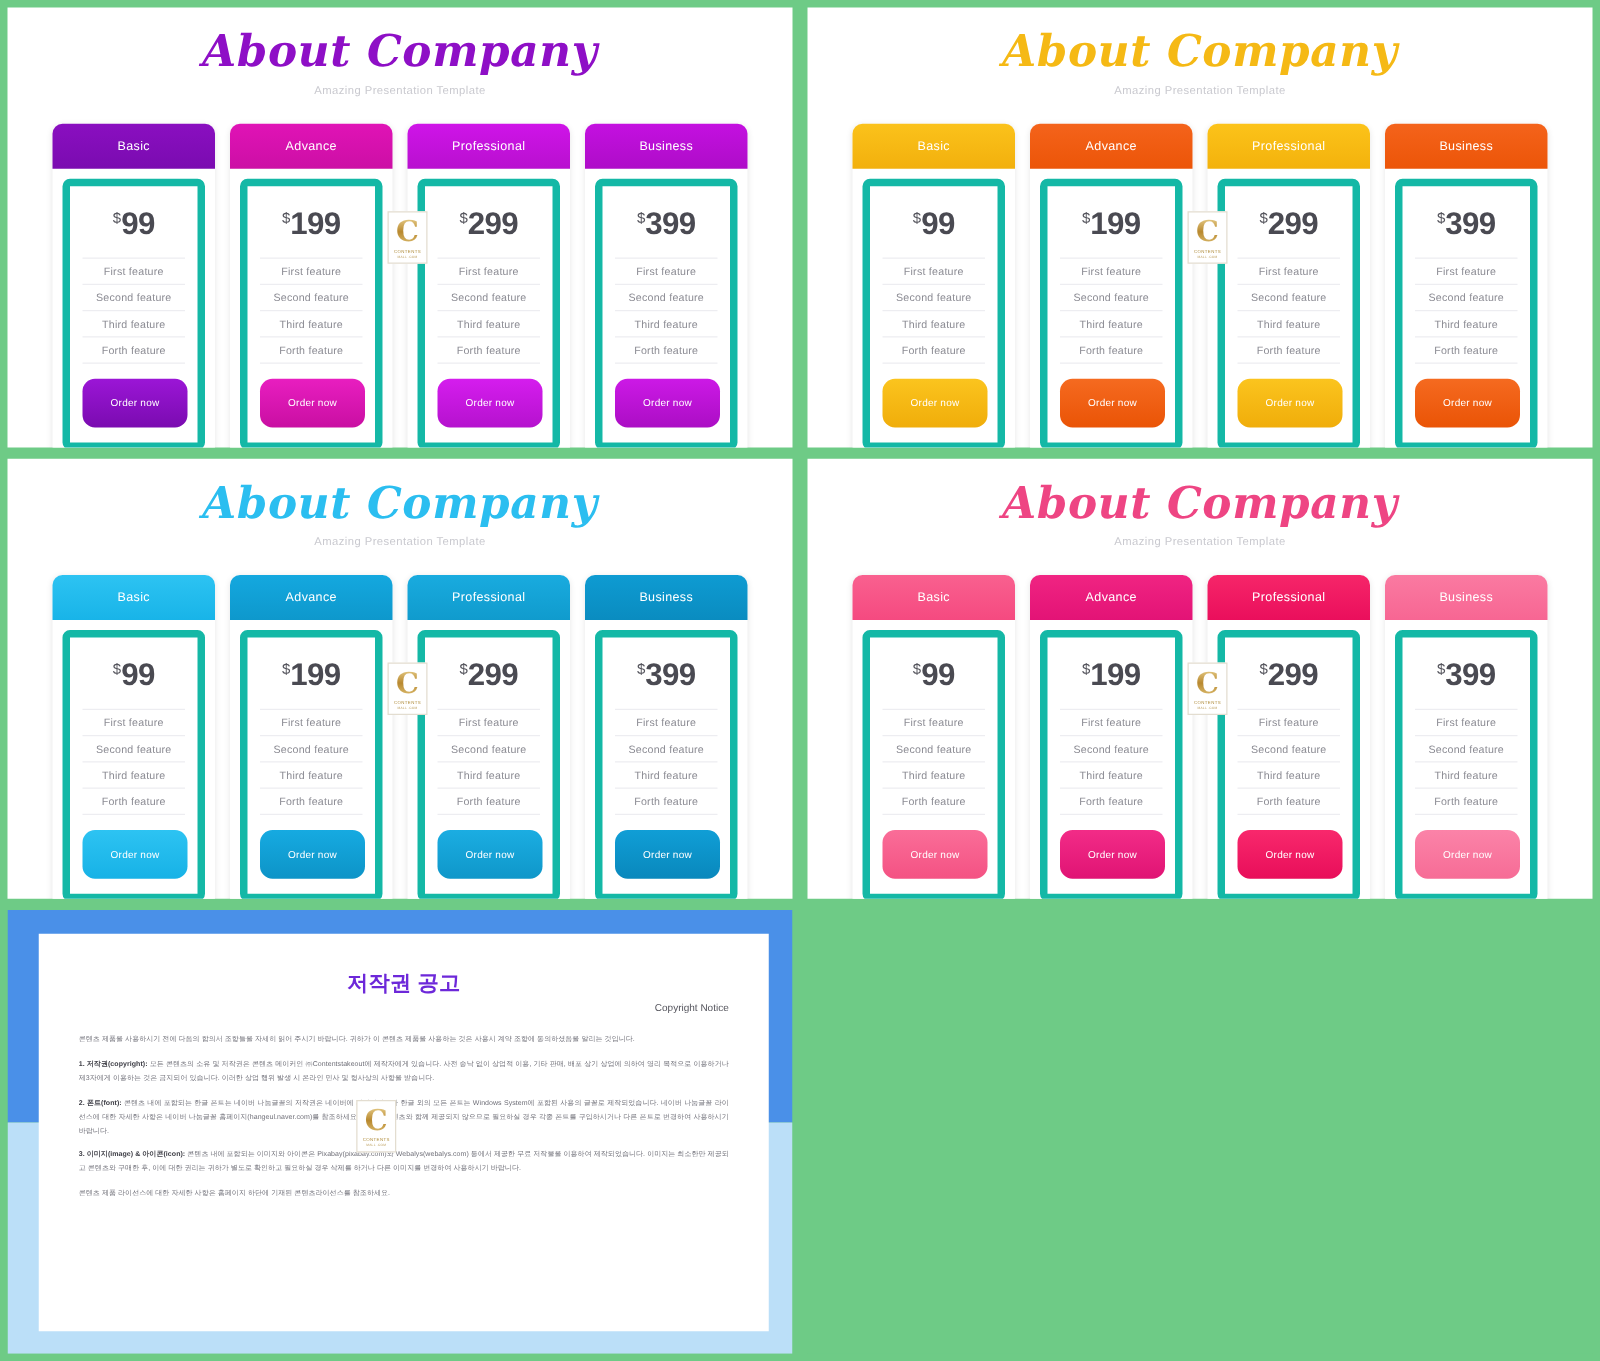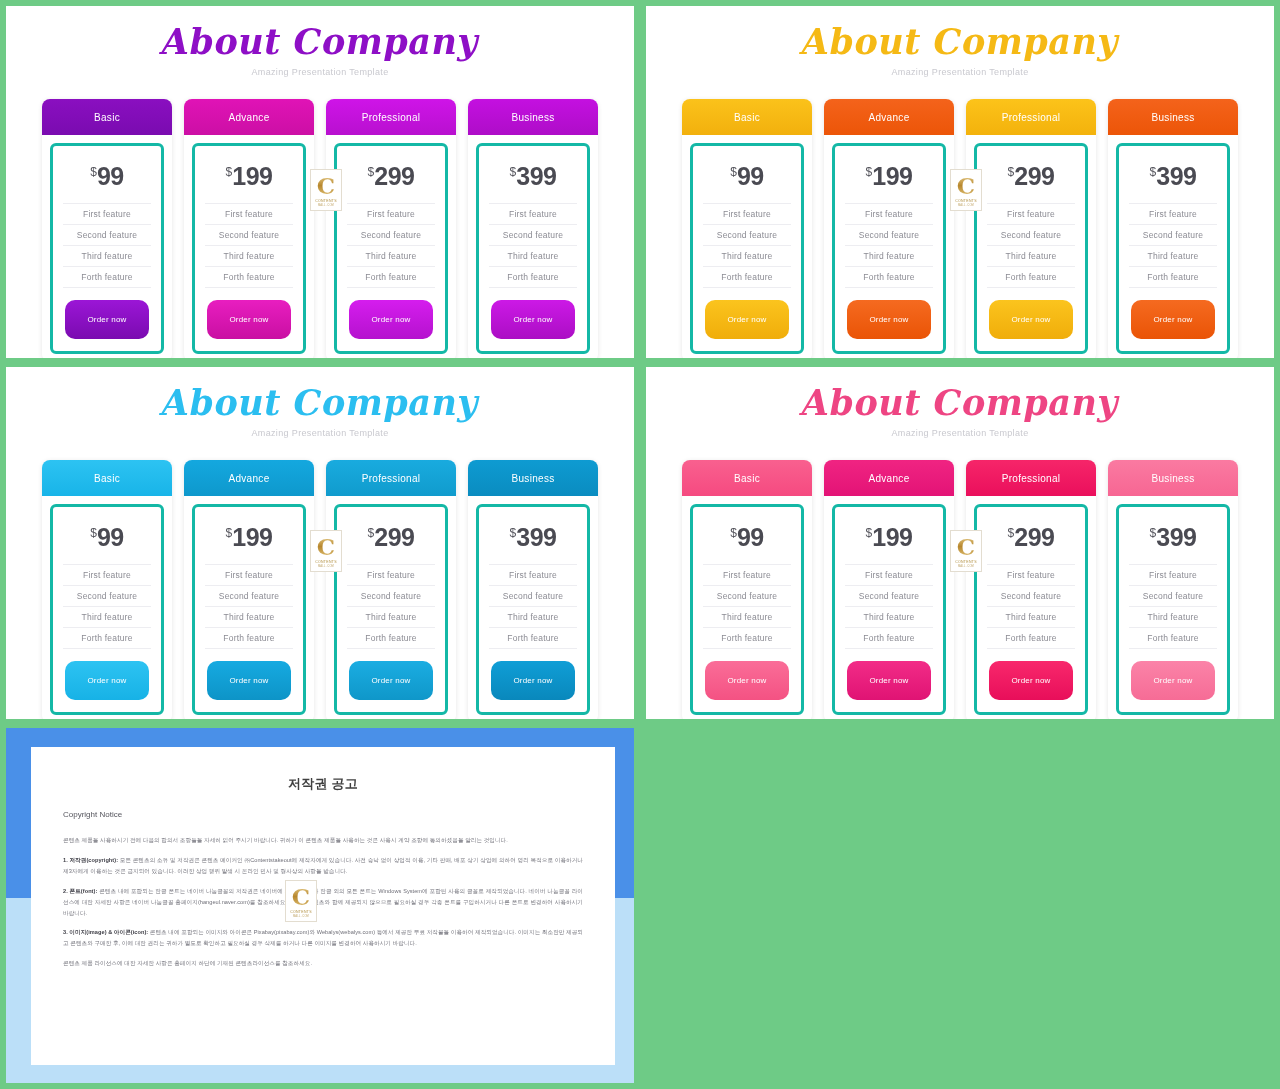--- a/index.html
+++ b/index.html
@@ -65,21 +65,21 @@
     border-radius: 8px 8px 0 0;
     display: flex;
     align-items: center;
     justify-content: center;
     color: #ffffff;
     font-size: 10px;
     letter-spacing: 0.3px;
   }
   .card-body {
     margin: 8px;
-    border: 3px solid #14b8a6;
+    border: 6px solid #14b8a6;
     border-radius: 6px;
     padding: 8px 10px 12px 10px;
     background: #fff;
   }
   .price {
     text-align: center;
     color: #4a4a52;
     padding: 8px 0 12px 0;
     white-space: nowrap;
   }
@@ -163,30 +163,30 @@
   }
   .copy-sheet {
     position: absolute;
     left: 25px; top: 19px;
     width: 584px; height: 318px;
     background: #ffffff;
     padding: 28px 32px;
   }
   .copy-title {
     text-align: center;
-    font-size: 13px;
+    font-size: 17px;
     font-weight: bold;
-    color: #404040;
+    color: #6d28d9;
     letter-spacing: 0.2px;
   }
   .copy-title-en {
-    text-align: left;
+    text-align: right;
     font-size: 8px;
     color: #55555d;
-    margin-top: 17px;
+    margin-top: 4px;
   }
   .copy-body { margin-top: 16px; }
   .copy-p {
     font-size: 5.6px;
     line-height: 1.95;
     color: #6f6f78;
     margin-bottom: 9px;
     text-align: justify;
     letter-spacing: 0.05px;
   }

